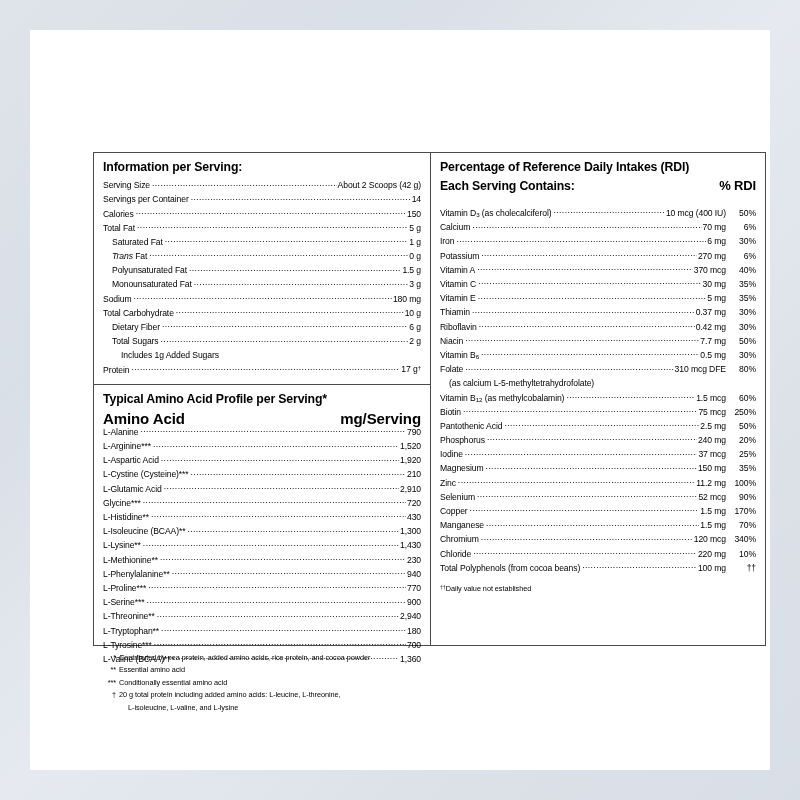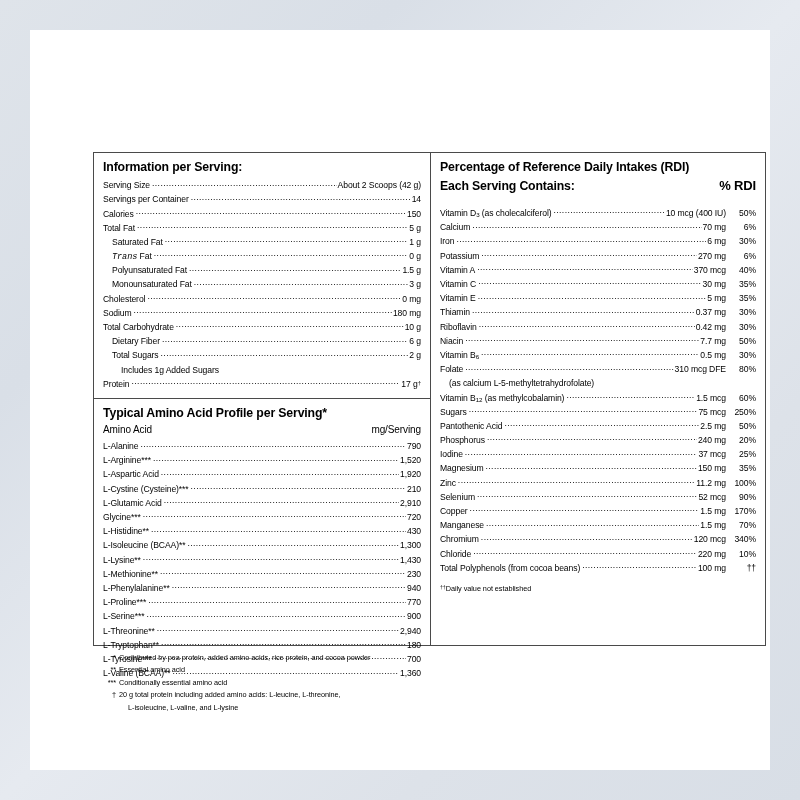--- a/index.html
+++ b/index.html
@@ -106,29 +106,30 @@
   .row .pct {
     flex: 0 0 auto;
     width: 30px;
     text-align: right;
     padding-left: 5px;
   }
   .row.nodots .dots::after { content: ""; }
 
   .ind1 { padding-left: 9px; }
   .ind2 { padding-left: 18px; text-align: center; }
-  .ital { font-style: italic; font-family: Liberation Mono, monospace; }
+  .ital { font-style: italic; }
 
   
   .colhdr {
     display: flex;
-    font-size: 10px;
+    font-size: 15px;
     line-height: 1.0;
     height: 15px;
     letter-spacing: -0.1px;
+    font-weight: bold;
   }
   .colhdr .right { margin-left: auto; }
 
   sub { font-size: 0.72em; vertical-align: -0.22em; }
   sup { font-size: 0.72em; vertical-align: 0.36em; }
 
   
   #footnotes {
     position: absolute;
     left: 63px; top: 624px;
@@ -204,25 +205,20 @@
               <span class="lbl">Polyunsaturated Fat</span>
               <span class="dots"></span>
               <span class="val">1.5 g</span>
             </div>
             <div class="row ind1">
               <span class="lbl">Monounsaturated Fat</span>
               <span class="dots"></span>
               <span class="val">3 g</span>
             </div>
             <div class="row">
-              <span class="lbl">Cholesterol</span>
-              <span class="dots"></span>
-              <span class="val">0 mg</span>
-            </div>
-            <div class="row">
               <span class="lbl">Sodium</span>
               <span class="dots"></span>
               <span class="val">180 mg</span>
             </div>
             <div class="row">
               <span class="lbl">Total Carbohydrate</span>
               <span class="dots"></span>
               <span class="val">10 g</span>
             </div>
             <div class="row ind1">
@@ -430,21 +426,21 @@
             <span class="val"></span>
             <span class="pct"></span>
           </div>
           <div class="row">
             <span class="lbl">Vitamin B<sub>12</sub> (as methylcobalamin)</span>
             <span class="dots"></span>
             <span class="val">1.5 mcg</span>
             <span class="pct">60%</span>
           </div>
           <div class="row">
-            <span class="lbl">Sugars</span>
+            <span class="lbl">Biotin</span>
             <span class="dots"></span>
             <span class="val">75 mcg</span>
             <span class="pct">250%</span>
           </div>
           <div class="row">
             <span class="lbl">Pantothenic Acid</span>
             <span class="dots"></span>
             <span class="val">2.5 mg</span>
             <span class="pct">50%</span>
           </div>

